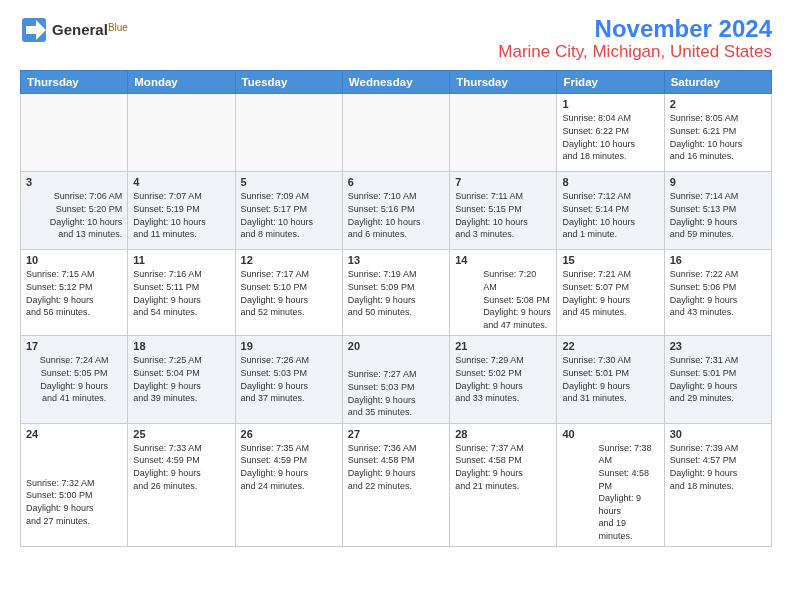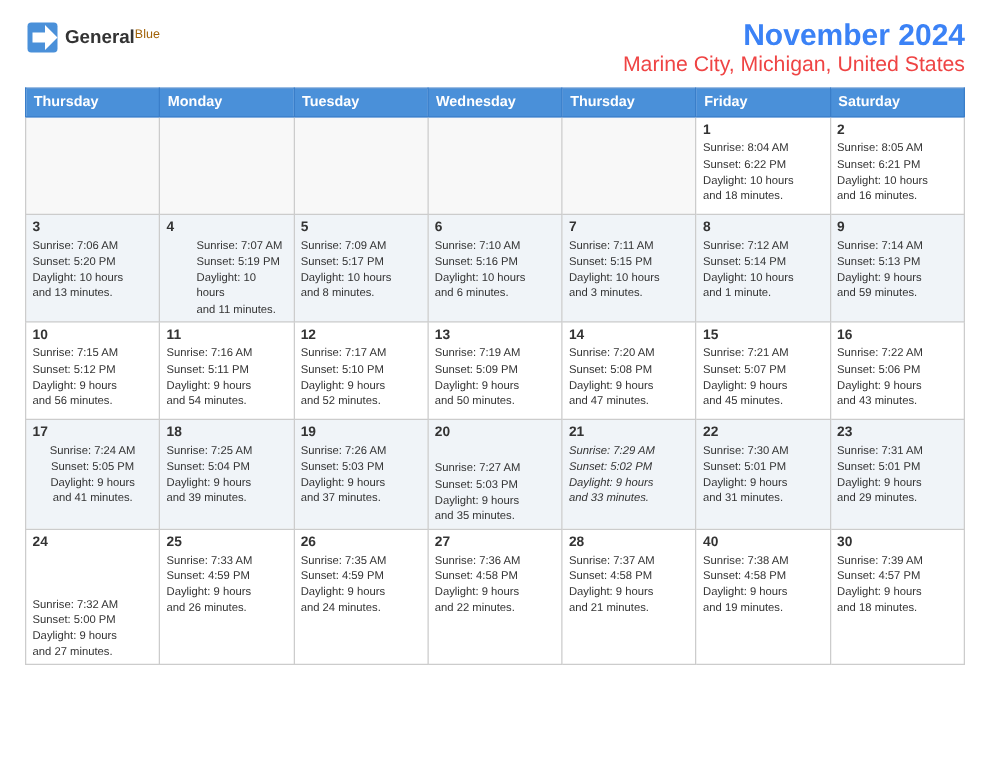--- a/index.html
+++ b/index.html
@@ -151,28 +151,28 @@
             <span class="day-num">2</span>
             <div class="day-info" style="white-space: pre-line;">Sunrise: 8:05 AM
 Sunset: 6:21 PM
 Daylight: 10 hours
 and 16 minutes.</div>
           </td>
         </tr>
         <tr>
           <td>
             <span class="day-num">3</span>
-            <div class="day-info" style="white-space: pre-line;">Sunrise: 7:06 AM
+            <div class="day-info" style="white-space: pre-line; text-align: right;">Sunrise: 7:06 AM
 Sunset: 5:20 PM
 Daylight: 10 hours
 and 13 minutes.</div>
           </td>
           <td>
             <span class="day-num">4</span>
-            <div class="day-info" style="white-space: pre-line; margin-left: 24px;">Sunrise: 7:07 AM
+            <div class="day-info" style="white-space: pre-line;">Sunrise: 7:07 AM
 Sunset: 5:19 PM
 Daylight: 10 hours
 and 11 minutes.</div>
           </td>
           <td>
             <span class="day-num">5</span>
             <div class="day-info" style="white-space: pre-line;">Sunrise: 7:09 AM
 Sunset: 5:17 PM
 Daylight: 10 hours
 and 8 minutes.</div>
@@ -230,21 +230,21 @@
           </td>
           <td>
             <span class="day-num">13</span>
             <div class="day-info" style="white-space: pre-line;">Sunrise: 7:19 AM
 Sunset: 5:09 PM
 Daylight: 9 hours
 and 50 minutes.</div>
           </td>
           <td>
             <span class="day-num">14</span>
-            <div class="day-info" style="white-space: pre-line;">Sunrise: 7:20 AM
+            <div class="day-info" style="white-space: pre-line; margin-left: 28px;">Sunrise: 7:20 AM
 Sunset: 5:08 PM
 Daylight: 9 hours
 and 47 minutes.</div>
           </td>
           <td>
             <span class="day-num">15</span>
             <div class="day-info" style="white-space: pre-line;">Sunrise: 7:21 AM
 Sunset: 5:07 PM
 Daylight: 9 hours
 and 45 minutes.</div>
@@ -281,21 +281,21 @@
           </td>
           <td>
             <span class="day-num">20</span>
             <div class="day-info" style="white-space: pre-line; margin-top: 16px;">Sunrise: 7:27 AM
 Sunset: 5:03 PM
 Daylight: 9 hours
 and 35 minutes.</div>
           </td>
           <td>
             <span class="day-num">21</span>
-            <div class="day-info" style="white-space: pre-line; font-style: italic;">Sunrise: 7:29 AM
+            <div class="day-info" style="white-space: pre-line;">Sunrise: 7:29 AM
 Sunset: 5:02 PM
 Daylight: 9 hours
 and 33 minutes.</div>
           </td>
           <td>
             <span class="day-num">22</span>
             <div class="day-info" style="white-space: pre-line;">Sunrise: 7:30 AM
 Sunset: 5:01 PM
 Daylight: 9 hours
 and 31 minutes.</div>
@@ -339,21 +339,21 @@
           </td>
           <td>
             <span class="day-num">28</span>
             <div class="day-info" style="white-space: pre-line;">Sunrise: 7:37 AM
 Sunset: 4:58 PM
 Daylight: 9 hours
 and 21 minutes.</div>
           </td>
           <td>
             <span class="day-num">40</span>
-            <div class="day-info" style="white-space: pre-line;">Sunrise: 7:38 AM
+            <div class="day-info" style="white-space: pre-line; margin-left: 36px;">Sunrise: 7:38 AM
 Sunset: 4:58 PM
 Daylight: 9 hours
 and 19 minutes.</div>
           </td>
           <td>
             <span class="day-num">30</span>
             <div class="day-info" style="white-space: pre-line;">Sunrise: 7:39 AM
 Sunset: 4:57 PM
 Daylight: 9 hours
 and 18 minutes.</div>

